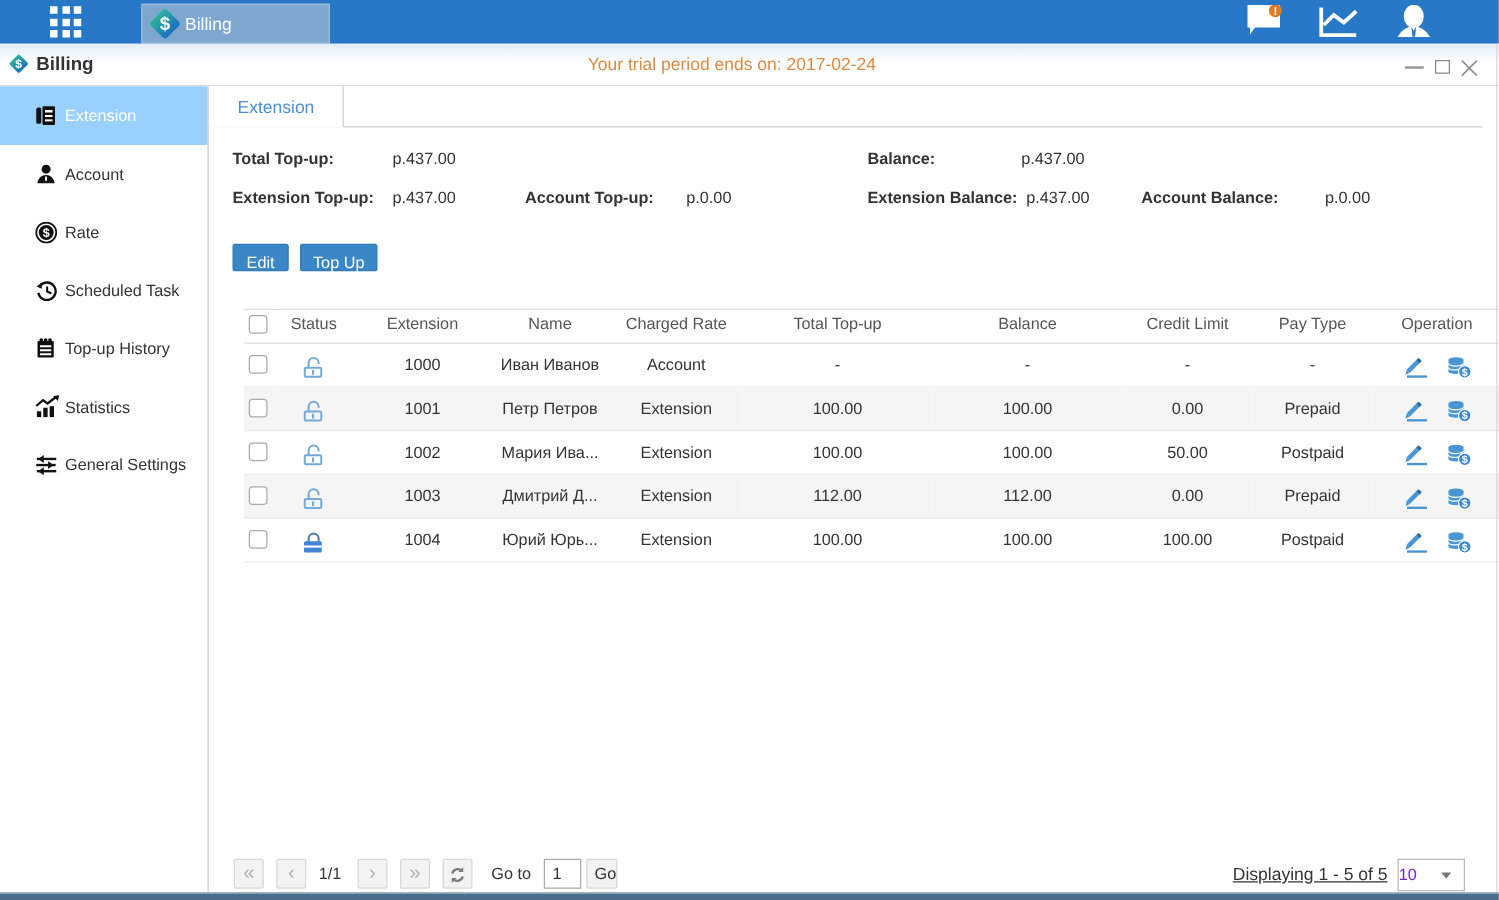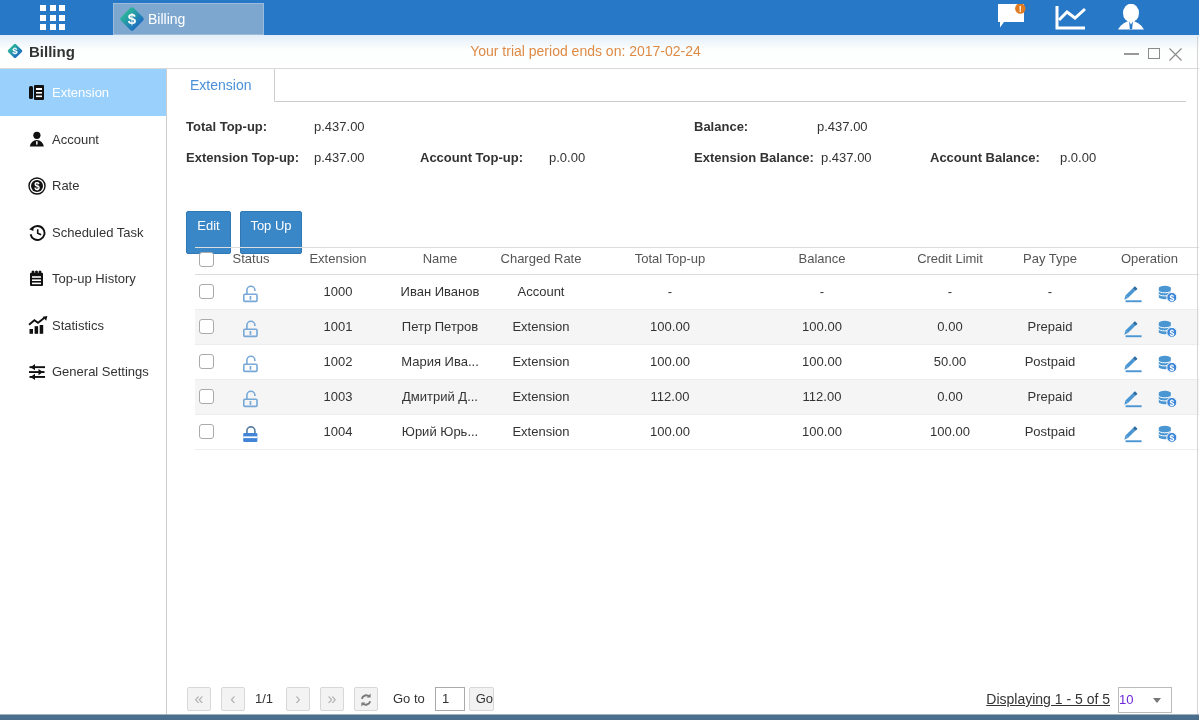--- a/index.html
+++ b/index.html
@@ -16,21 +16,21 @@
 #sidebar { position:absolute; left:0; top:69px; width:167px; height:645px; background:#fff; border-right:1px solid #ccc; }
 .mi { position:relative; height:46.5px; display:flex; align-items:center; color:#333; font-size:13px; }
 .mi.sel { background:#9ad0fc; color:#fff; height:47px;}
 .mi svg { position:absolute; left:28px; }
 .mi .lbl { position:absolute; left:52px; }
 #content { position:absolute; left:168px; top:69px; width:1031px; height:645px; background:#fff; }
 #tabstrip { position:absolute; left:0; top:0; width:1018px; height:33px; border-bottom:1px solid #ccc; }
 #tab { position:absolute; left:0; top:0; width:107px; height:33px; background:#fff; border-right:1px solid #ccc; border-bottom:1px solid #fff; color:#4a90d9; font-size:14px; line-height:32px; padding-left:22px; }
 .sum { position:absolute; font-size:13px; color:#333; }
 .sum b { color:#333; }
-.btn { position:absolute; background:#3a87c8; border:1px solid #3079b4; color:#fff; font-size:13px; text-align:center; line-height:27px; height:43px; border-radius:2px;margin-top:16px; }
+.btn { position:absolute; background:#3a87c8; border:1px solid #3079b4; color:#fff; font-size:13px; text-align:center; line-height:27px; height:22px; border-radius:2px; }
 #tablewrap { position:absolute; left:27px; top:178px; width:1006px; }
 table { border-collapse:collapse; width:1006px; font-size:13px; color:#333; table-layout:fixed; }
 thead td { height:27px; color:#555; text-align:center; border-top:1px solid #ddd; border-bottom:1px solid #ddd; padding-bottom:5px; }
 tbody td svg.ic { vertical-align:middle; position:relative; top:3px; }
 tbody td { height:35px; text-align:center; border-bottom:1px solid #ededed; padding-bottom:2px;margin-top:34px; }
 tbody tr:nth-child(even) td { background:#f5f5f5; }
 .cb { width:15px; height:15px; border:1px solid #aaa; border-radius:3px; background:#fff; display:inline-block; vertical-align:middle; }
 #pager { position:absolute; left:19px; top:618px; height:24px; font-size:13px; color:#333; }
 .pbtn { position:absolute; top:0; width:24px; height:24px; background:#f3f3f3; border:1px solid #d8d8d8; border-radius:2px; text-align:center; line-height:21px; color:#b0b0b0; font-size:16px; }
 #goto { position:absolute; left:206px; top:0; line-height:24px; color:#333; white-space:nowrap; }
@@ -171,21 +171,21 @@
   <span class="sum" style="left:18px;top:50px"><b>Total Top-up:</b></span>
   <span class="sum" style="left:146px;top:50px">p.437.00</span>
   <span class="sum" style="left:526px;top:50px"><b>Balance:</b></span>
   <span class="sum" style="left:649px;top:50px">p.437.00</span>
   <span class="sum" style="left:18px;top:81px"><b>Extension Top-up:</b></span>
   <span class="sum" style="left:146px;top:81px">p.437.00</span>
   <span class="sum" style="left:252px;top:81px"><b>Account Top-up:</b></span>
   <span class="sum" style="left:381px;top:81px">p.0.00</span>
   <span class="sum" style="left:526px;top:81px"><b>Extension Balance:</b></span>
   <span class="sum" style="left:653px;top:81px">p.437.00</span>
-  <span class="sum" style="left:762px;top:81px"><b>Account Balance:</b></span>
+  <span class="sum" style="left:745px;top:81px"><b>Account Balance:</b></span>
   <span class="sum" style="left:892px;top:81px">p.0.00</span>
   <div class="btn" style="left:18px;top:126px;width:45px">Edit</div>
   <div class="btn" style="left:72px;top:126px;width:62px">Top Up</div>
   <div id="tablewrap">
     <table>
       <colgroup>
         <col style="width:23px">
           <col style="width:66px">
           <col style="width:108px">
           <col style="width:96px">

